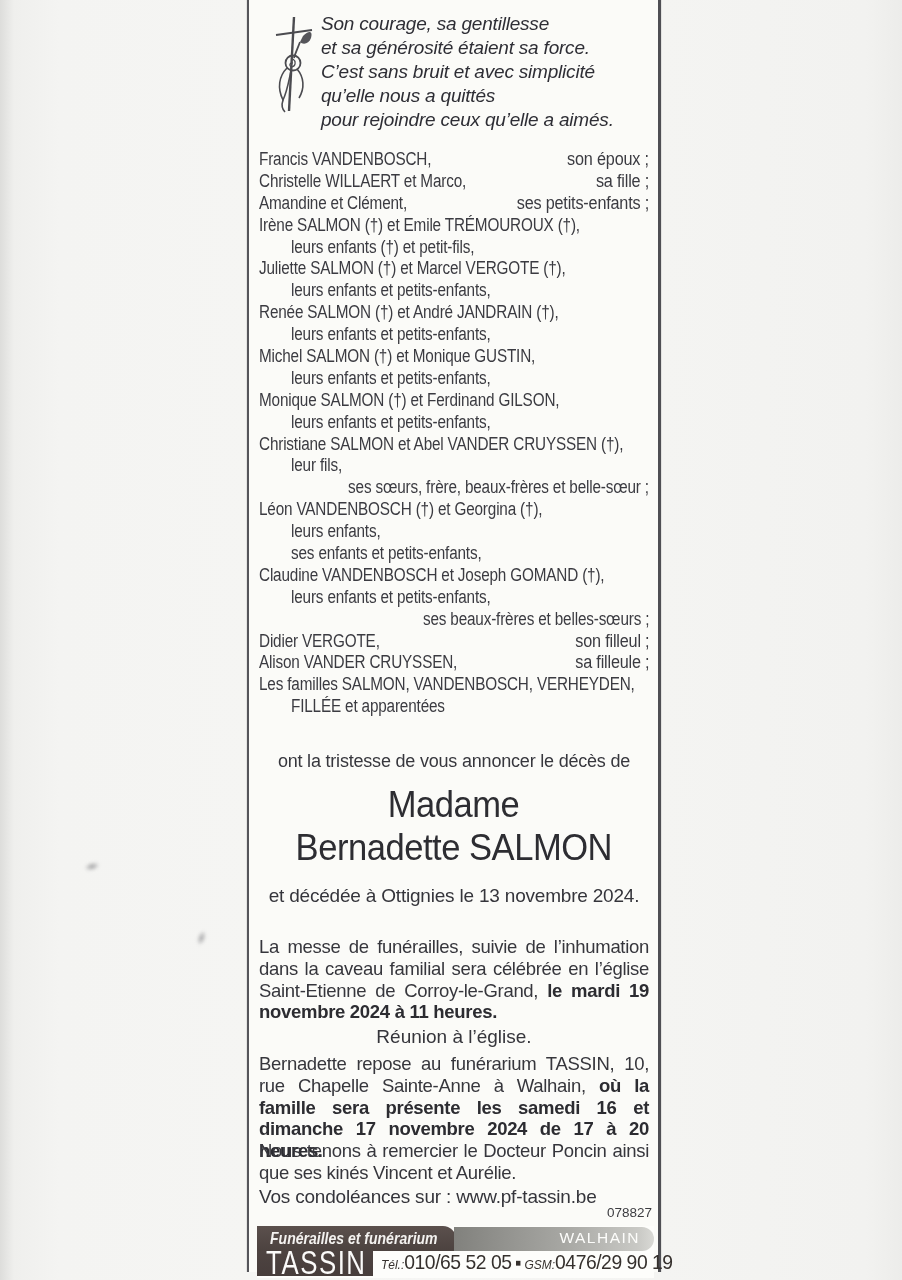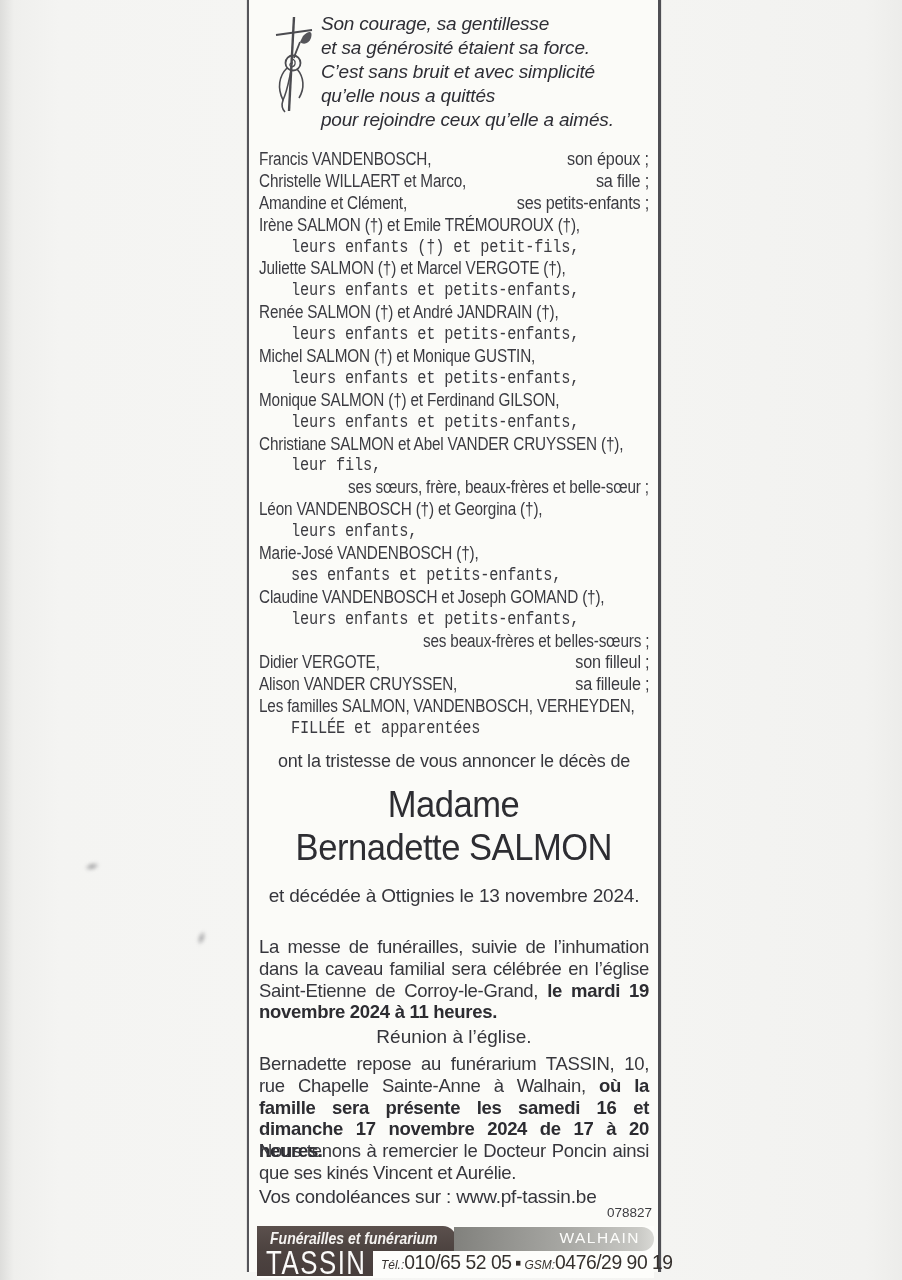--- a/index.html
+++ b/index.html
@@ -26,21 +26,21 @@
   .cross-art { width:62px; flex:0 0 62px; padding-left:8px; padding-top:2px; }
   .epitaph-text {
     flex:1; font-style:italic; font-size:19px; line-height:24px;
     color:#2e2e35; letter-spacing:-0.2px;
   }
 
   
   .family { top:149px; }
   .family .row { height:21.9px; line-height:21.9px; font-size:18px; white-space:nowrap; letter-spacing:-0.2px; }
   .family .row .txt { display:inline-block; transform:scaleX(0.85); transform-origin:0 50%; }
-  .family .row.indent { padding-left:32px;font-family:Liberation Mono, monospace; }
+  .family .row.indent { padding-left:32px; }
   .family .row.right { text-align:right; }
   .family .row.right .txt { transform-origin:100% 50%; }
   .family .row.pair { display:flex; justify-content:space-between; }
   .family .row.pair .txt { flex:0 0 auto; }
   .family .row.pair .rel { flex:0 0 auto; display:inline-block; transform:scaleX(0.9); transform-origin:100% 50%; }
 
   .announce { top:751px; text-align:center; font-size:18px; letter-spacing:-0.2px; color:#37373d; }
 
   .deceased { top:783px; text-align:center; font-weight:normal; color:#2d2d32;
               font-size:36px; line-height:43px; letter-spacing:-0.5px; }
@@ -135,21 +135,20 @@
       <div class="row indent"><span class="txt">leurs enfants et petits-enfants,</span></div>
       <div class="row line"><span class="txt">Michel SALMON (†) et Monique GUSTIN,</span></div>
       <div class="row indent"><span class="txt">leurs enfants et petits-enfants,</span></div>
       <div class="row line"><span class="txt">Monique SALMON (†) et Ferdinand GILSON,</span></div>
       <div class="row indent"><span class="txt">leurs enfants et petits-enfants,</span></div>
       <div class="row line"><span class="txt">Christiane SALMON et Abel VANDER CRUYSSEN (†),</span></div>
       <div class="row indent"><span class="txt">leur fils,</span></div>
       <div class="row right"><span class="txt">ses sœurs, frère, beaux-frères et belle-sœur ;</span></div>
       <div class="row line"><span class="txt">Léon VANDENBOSCH (†) et Georgina (†),</span></div>
       <div class="row indent"><span class="txt">leurs enfants,</span></div>
-      <div class="row line"><span class="txt">Marie-José VANDENBOSCH (†),</span></div>
       <div class="row indent"><span class="txt">ses enfants et petits-enfants,</span></div>
       <div class="row line"><span class="txt">Claudine VANDENBOSCH et Joseph GOMAND (†),</span></div>
       <div class="row indent"><span class="txt">leurs enfants et petits-enfants,</span></div>
       <div class="row right"><span class="txt">ses beaux-frères et belles-sœurs ;</span></div>
       <div class="row pair">
         <span class="txt">Didier VERGOTE,</span>
         <span class="rel">son filleul ;</span>
       </div>
       <div class="row pair">
         <span class="txt">Alison VANDER CRUYSSEN,</span>

